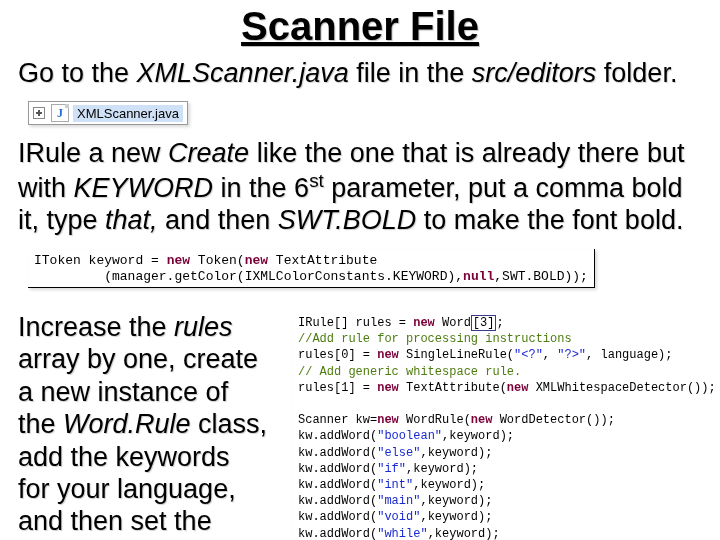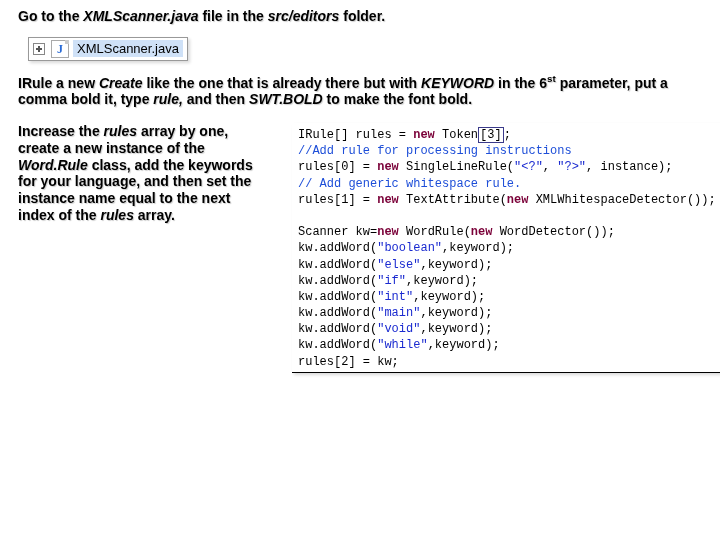--- a/index.html
+++ b/index.html
@@ -21,25 +21,24 @@
   }
   .title {
     text-align: center;
     font-size: 40px;
     font-weight: bold;
     margin: 4px 0 4px 0;
     text-decoration: underline;
     text-shadow: 1px 1px 1px rgba(0,0,0,0.25);
   }
   .body-text {
-    font-size: 14px;
+    font-size: 27px;
     line-height: 1.2;
     text-shadow: 1px 1px 1px rgba(0,0,0,0.2);
     margin: 8px 0;
-    font-weight: bold;
   }
   .body-text .it { font-style: italic; }
   .body-text .sup { font-size: 0.7em; vertical-align: super; }
 
   
   .file-row {
     display: inline-flex;
     align-items: center;
     border: 1px solid #999;
     background: #fff;
@@ -99,21 +98,21 @@
     white-space: pre;
     border-right: 1px solid #000;
     border-bottom: 1px solid #000;
     background: #fff;
     padding: 4px 6px 2px 6px;
     margin: 4px 0 8px 10px;
     box-shadow: 2px 2px 3px rgba(0,0,0,0.15);
     display: inline-block;
   }
   .code-block .kw { color: #7a0038; font-weight: bold; }
-  .code-block .cm { color: #1d4ed8; }
+  .code-block .cm { color: #4d7c0f; }
   .code-block .st { color: #1a2ad0; }
   .code-block .bx {
     border: 1px solid #3a3a8a;
     padding: 0 1px;
   }
 
   .row-with-code {
     display: flex;
     align-items: flex-start;
     gap: 24px;
@@ -128,47 +127,50 @@
     margin-top: 0;
     font-size: 12px;
     line-height: 1.35;
   }
 </style>
 </head>
 <body>
 
 <div class="slide">
 
+  <div class="title">Scanner File</div>
 
   <div class="body-text">
     <span>Go to the </span><span class="it">XMLScanner.java</span><span> file in the </span><span class="it">src/editors</span><span> folder.</span>
   </div>
 
   <div class="file-row">
     <span class="plus-box"></span>
     <span class="j-file-icon">
         <span class="j">J</span>
         <span class="fold"></span>
       </span>
     <span class="sel">XMLScanner.java</span>
   </div>
 
   <div class="body-text">
-    <span>IRule a new </span><span class="it">Create</span><span> like the one that is already there but with </span><span class="it">KEYWORD</span><span> in the 6</span><span class="sup">st</span><span> parameter, put a comma bold it, type </span><span class="it">rule,</span><span> and then </span><span class="it">SWT.BOLD</span><span>  to make the font bold.</span>
+    <span>IRule a new </span><span class="it">Create</span><span> like the one that is already there but with </span><span class="it">KEYWORD</span><span> in the 6</span><span class="sup">st</span><span> parameter, put a comma bold it, type </span><span class="it">that,</span><span> and then </span><span class="it">SWT.BOLD</span><span>  to make the font bold.</span>
   </div>
 
+  <div class="code-block"><span>IToken keyword = </span><span class="kw">new</span><span> Token(</span><span class="kw">new</span><span> TextAttribute</span>
+<span>         (manager.getColor(IXMLColorConstants.KEYWORD),</span><span class="kw">null</span><span>,SWT.BOLD));</span></div>
 
   <div class="row-with-code">
     <div class="body-text">
       <span>Increase the </span><span class="it">rules</span><span> array by one, create a new instance of the </span><span class="it">Word.Rule</span><span> class, add the keywords for your language, and then set the instance name equal to the next index of the </span><span class="it">rules</span><span> array.</span>
     </div>
 
-    <div class="code-block"><span>IRule[] rules = </span><span class="kw">new</span><span> Token</span><span class="bx">[3]</span><span>;</span>
+    <div class="code-block"><span>IRule[] rules = </span><span class="kw">new</span><span> Word</span><span class="bx">[3]</span><span>;</span>
 <span class="cm">//Add rule for processing instructions</span>
-<span>rules[0] = </span><span class="kw">new</span><span> SingleLineRule(</span><span class="st">"&lt;?"</span><span>, </span><span class="st">"?&gt;"</span><span>, instance);</span>
+<span>rules[0] = </span><span class="kw">new</span><span> SingleLineRule(</span><span class="st">"&lt;?"</span><span>, </span><span class="st">"?&gt;"</span><span>, language);</span>
 <span class="cm">// Add generic whitespace rule.</span>
 <span>rules[1] = </span><span class="kw">new</span><span> TextAttribute(</span><span class="kw">new</span><span> XMLWhitespaceDetector());</span>
 <span></span>
 <span>Scanner kw=</span><span class="kw">new</span><span> WordRule(</span><span class="kw">new</span><span> WordDetector());</span>
 <span>kw.addWord(</span><span class="st">"boolean"</span><span>,keyword);</span>
 <span>kw.addWord(</span><span class="st">"else"</span><span>,keyword);</span>
 <span>kw.addWord(</span><span class="st">"if"</span><span>,keyword);</span>
 <span>kw.addWord(</span><span class="st">"int"</span><span>,keyword);</span>
 <span>kw.addWord(</span><span class="st">"main"</span><span>,keyword);</span>
 <span>kw.addWord(</span><span class="st">"void"</span><span>,keyword);</span>

